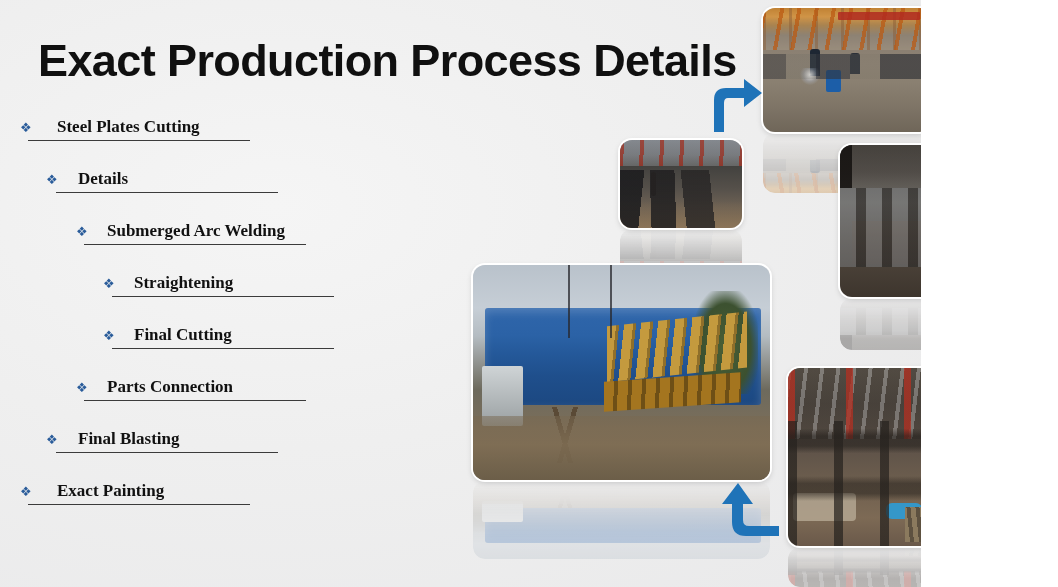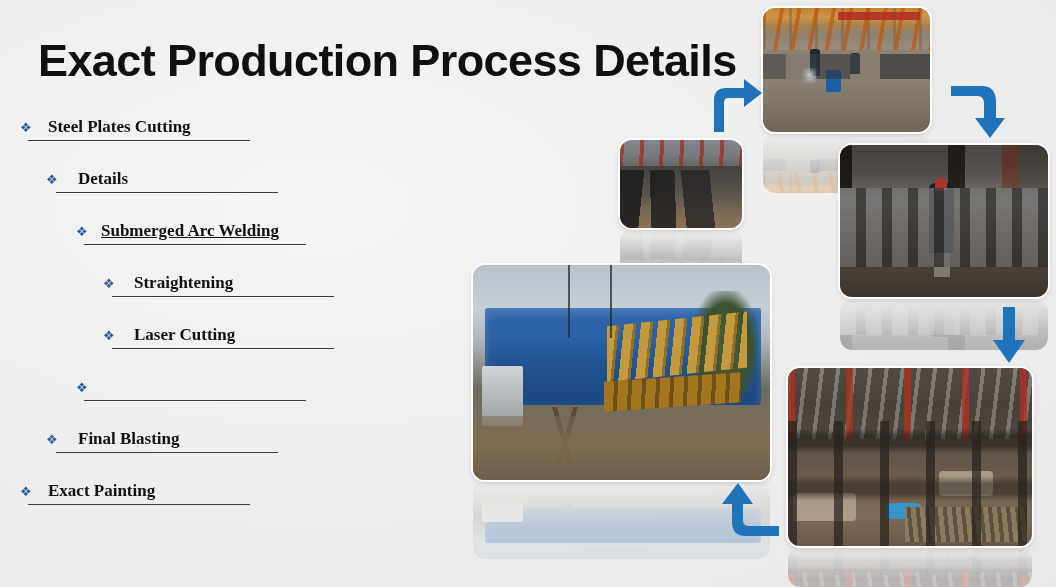--- a/index.html
+++ b/index.html
@@ -3,21 +3,21 @@
 <meta charset="utf-8">
 <title>Exact Production Process Details</title>
 <style>
   html, body {
     margin: 0;
     padding: 0;
     background: #ffffff;
   }
   #slide {
     position: relative;
-    width: 1056px;
+    width: 921px;
     height: 587px;
     overflow: hidden;
     background:
       radial-gradient(ellipse at 30% 35%, #f5f5f5 0%, #efefef 45%, #e9e9ea 100%);
     font-family: "Liberation Sans", sans-serif;
   }
 
   
   #title {
     position: absolute;
@@ -63,29 +63,29 @@
   }
   .bullet-rule {
     position: absolute;
     top: 22px;
     height: 0;
     border-top: 1px solid #3b3b3b;
   }
 
   
   .lvl1 .bullet-mark  { left: 20px; }
-  .lvl1 .bullet-label { left: 48px; }
+  .lvl1 .bullet-label { left: 57px; }
   .lvl1 .bullet-rule  { left: 28px; width: 222px; }
 
   .lvl2 .bullet-mark  { left: 46px; }
   .lvl2 .bullet-label { left: 78px; }
   .lvl2 .bullet-rule  { left: 56px; width: 222px; }
 
   .lvl3 .bullet-mark  { left: 76px; }
-  .lvl3 .bullet-label { left: 101px; text-decoration: underline; }
+  .lvl3 .bullet-label { left: 107px; }
   .lvl3 .bullet-rule  { left: 84px; width: 222px; }
 
   .lvl4 .bullet-mark  { left: 103px; }
   .lvl4 .bullet-label { left: 134px; }
   .lvl4 .bullet-rule  { left: 112px; width: 222px; }
 
   
   .photo {
     position: absolute;
     border-radius: 12px;
@@ -322,26 +322,27 @@
     </div>
 
     <div class="bullet-row lvl4">
       <span class="bullet-mark" style="color: rgb(42, 92, 154);">❖</span>
       <span class="bullet-label">Straightening</span>
       <span class="bullet-rule"></span>
     </div>
 
     <div class="bullet-row lvl4">
       <span class="bullet-mark" style="color: rgb(42, 92, 154);">❖</span>
-      <span class="bullet-label">Laser Cutting</span>
+      <span class="bullet-label">Final Cutting</span>
       <span class="bullet-rule"></span>
     </div>
 
     <div class="bullet-row lvl3">
       <span class="bullet-mark" style="color: rgb(42, 92, 154);">❖</span>
+      <span class="bullet-label">Parts Connection</span>
       <span class="bullet-rule"></span>
     </div>
 
     <div class="bullet-row lvl2">
       <span class="bullet-mark" style="color: rgb(42, 92, 154);">❖</span>
       <span class="bullet-label">Final Blasting</span>
       <span class="bullet-rule"></span>
     </div>
 
     <div class="bullet-row lvl1">

